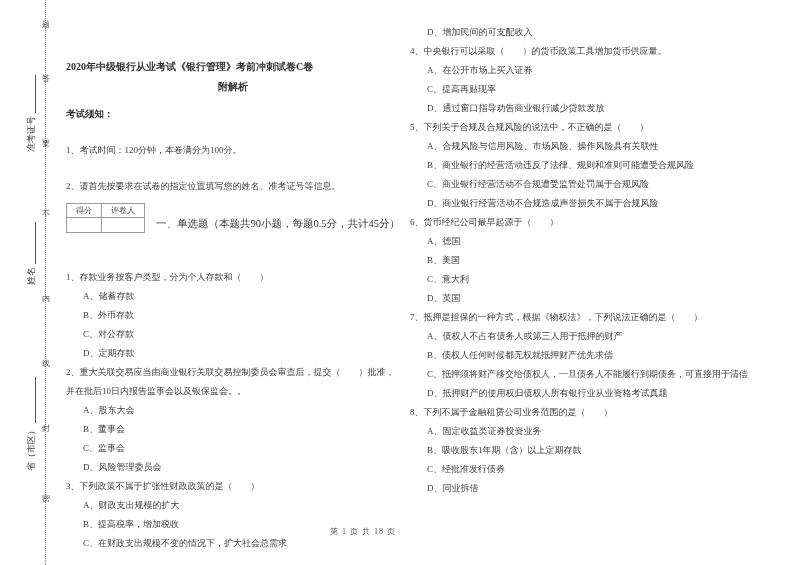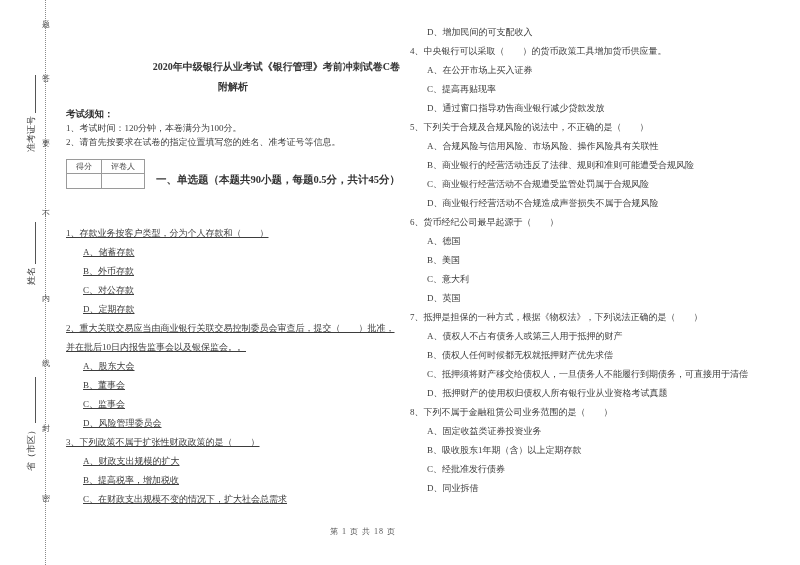--- a/index.html
+++ b/index.html
@@ -23,42 +23,42 @@
     transform:rotate(-90deg);font-size:9px;color:#3d3d3d;white-space:nowrap;
   }
   .seal-underline{
     display:inline-block;height:9px;border-bottom:1px solid #555;
     margin-left:3px;
   }
   
   .col{position:absolute;}
   .col-left{left:66px;top:60px;width:334px;}
   .col-right{left:410px;top:23px;width:350px;}
-  .title{ text-align:right;font-weight:bold;font-size:10px;color:#333;
+  .title{ text-align:left;font-weight:bold;font-size:10px;color:#333;
     line-height:14px;margin:0 0 6px 0;}
   .title2{text-align:center;font-weight:bold;font-size:10px;color:#333;
     line-height:14px;margin:0;}
   .notice-title{font-weight:bold;font-size:9.5px;color:#333;margin:14px 0 0 0;line-height:12px;}
-  .notice{margin:2px 0 0 0;line-height:12px;font-size:9px;}
+  .notice{margin:24px 0 0 0;line-height:12px;font-size:9px;}
   
   .score-row{display:flex;align-items:flex-end;margin-top:11px;gap:10px;justify-content:space-between;}
   table.score{border-collapse:collapse;}
   table.score td{
     border:1px solid #9a9a9a;font-size:8px;color:#4a4a4a;
     text-align:center;padding:0 4px;
   }
   table.score tr.hd td{height:13px;}
   table.score tr.bd td{height:14px;}
   td.c1{width:26px;} td.c2{width:34px;}
   .section-heading{
-    font-weight:bold;font-size:10.5px;color:#333;line-height:12px;
+    font-weight:normal;font-size:10.5px;color:#333;line-height:12px;
     margin-bottom:3px;white-space:nowrap;
   }
   
-  .q-wrap-left{margin-top:35px;text-decoration:underline;}
+  .q-wrap-left{margin-top:35px;}
   .stem{margin:0;line-height:19px;font-size:9px;}
   .opt{margin:0;line-height:19px;font-size:9px;padding-left:17px;}
   
   .footer{
     position:absolute;left:330px;top:526px;width:170px;text-align:left;
     font-size:8px;color:#555;letter-spacing:1px;
   }
 </style>
 </head>
 <body>

